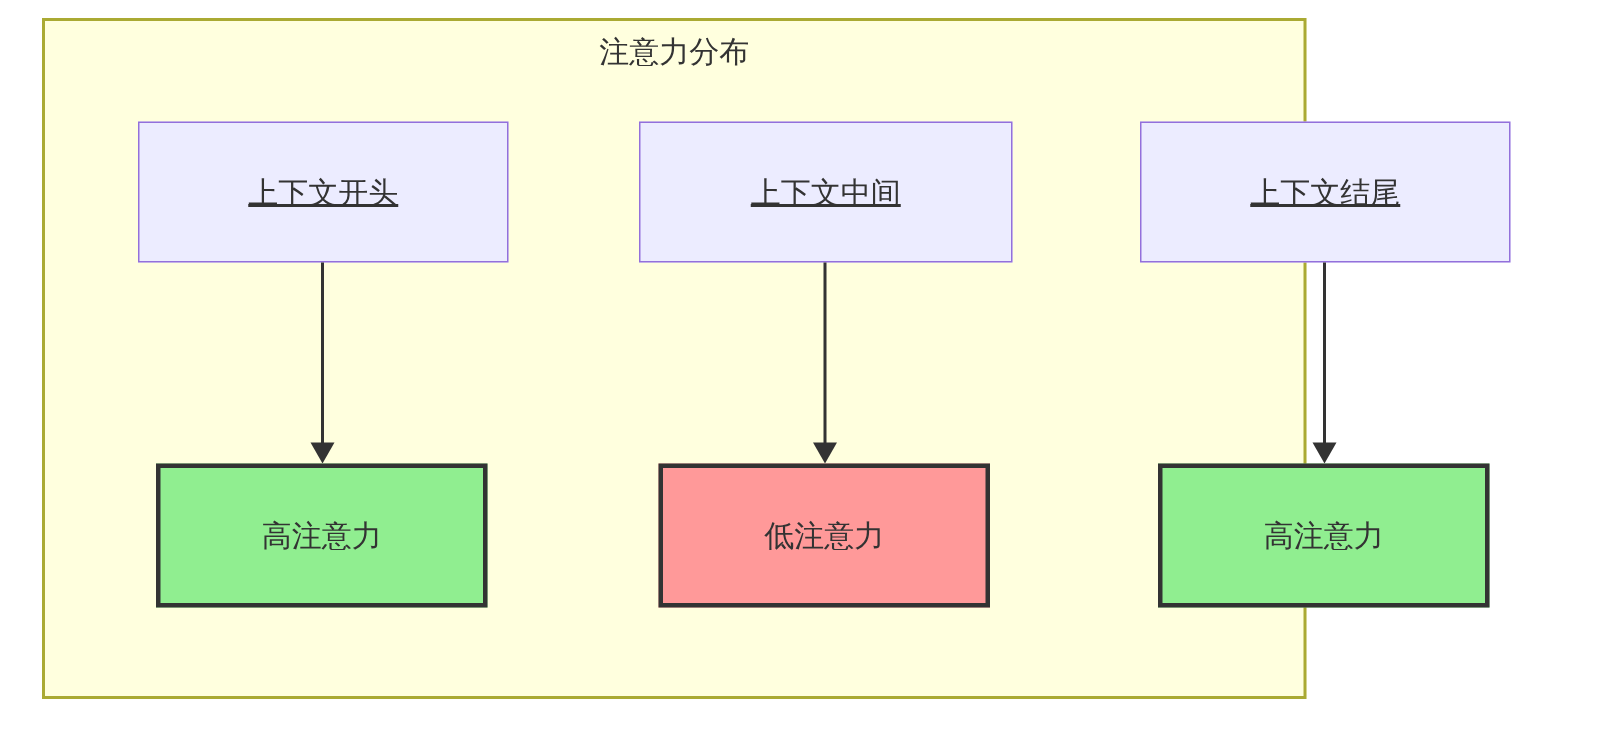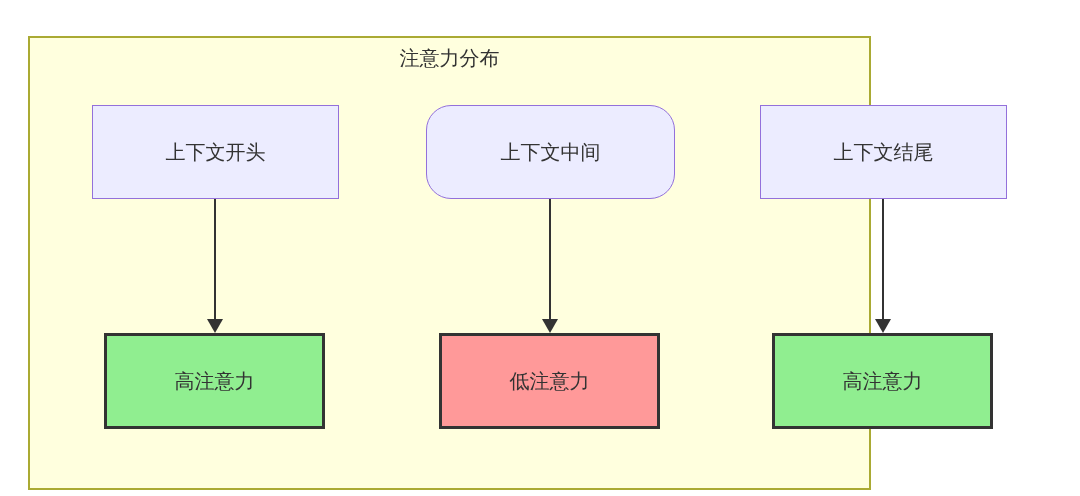--- a/index.html
+++ b/index.html
@@ -11,21 +11,21 @@
   .canvas {
     position: relative;
     width: 1080px;
     height: 496px;
     background: var(--canvas-bg, #ffffff);
     overflow: hidden;
   }
   .container {
     position: absolute;
     left: 28px;
-    top: 36px;
+    top: 12px;
     width: 843px;
     height: 454px;
     box-sizing: border-box;
     background: var(--container-bg, #ffffde);
     border: 2px solid var(--container-border, #aaaa33);
   }
   .diagram-title {
     position: absolute;
     left: 0;
     top: 7px;
@@ -41,31 +41,32 @@
     align-items: center;
     justify-content: center;
     font-size: 20px;
     color: var(--text, #333333);
   }
   .node-source {
     top: 67px;
     height: 94px;
     background: var(--node-bg, #ececff);
     border: 1px solid var(--node-border, #9370db);
+    text-decoration: underline;
   }
   .node-result {
     top: 295px;
     height: 96px;
     border: 3px solid var(--result-border, #333333);
     text-align: center;
   }
   .node-high { background: var(--high-bg, #90ee90); }
   .node-low  { background: var(--low-bg, #ff9999); }
   .src-1 { left: 62px;  width: 247px; }
-  .src-2 { left: 396px; width: 249px; border-radius: 25px; }
+  .src-2 { left: 396px; width: 249px; }
   .src-3 { left: 730px; width: 247px; }
   .res-1 { left: 74px;  width: 221px; }
   .res-2 { left: 409px; width: 221px; }
   .res-3 { left: 742px; width: 221px; }
   .arrow-stem {
     position: absolute;
     top: 161px;
     width: 2px;
     height: 121px;
     background: var(--arrow, #333333);

